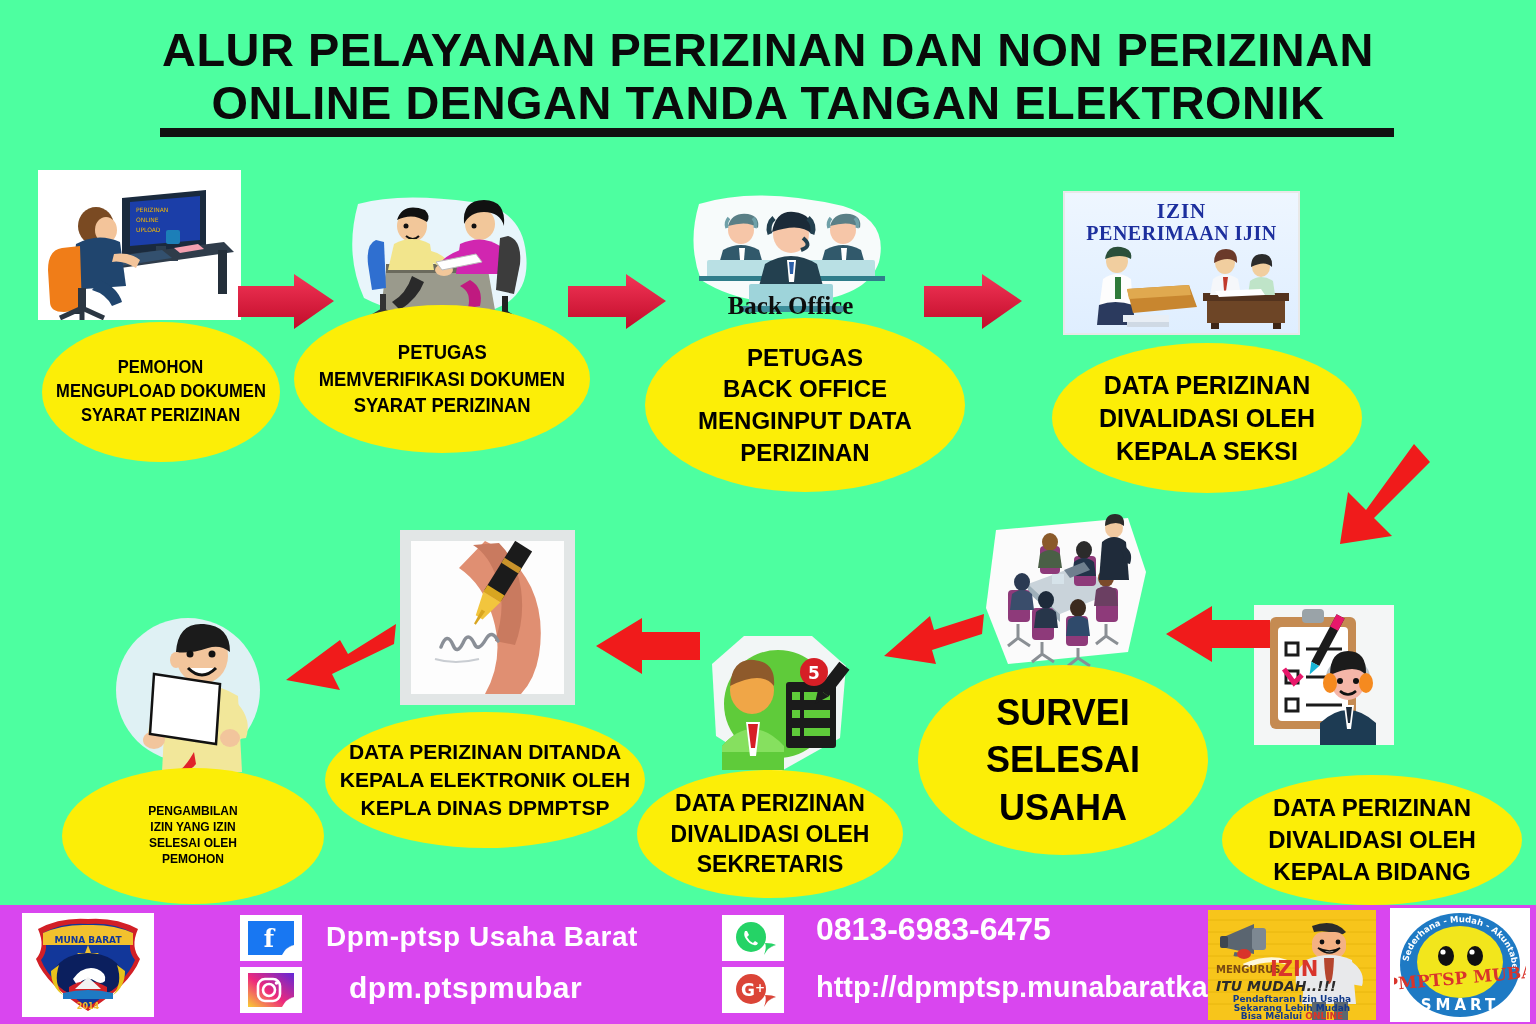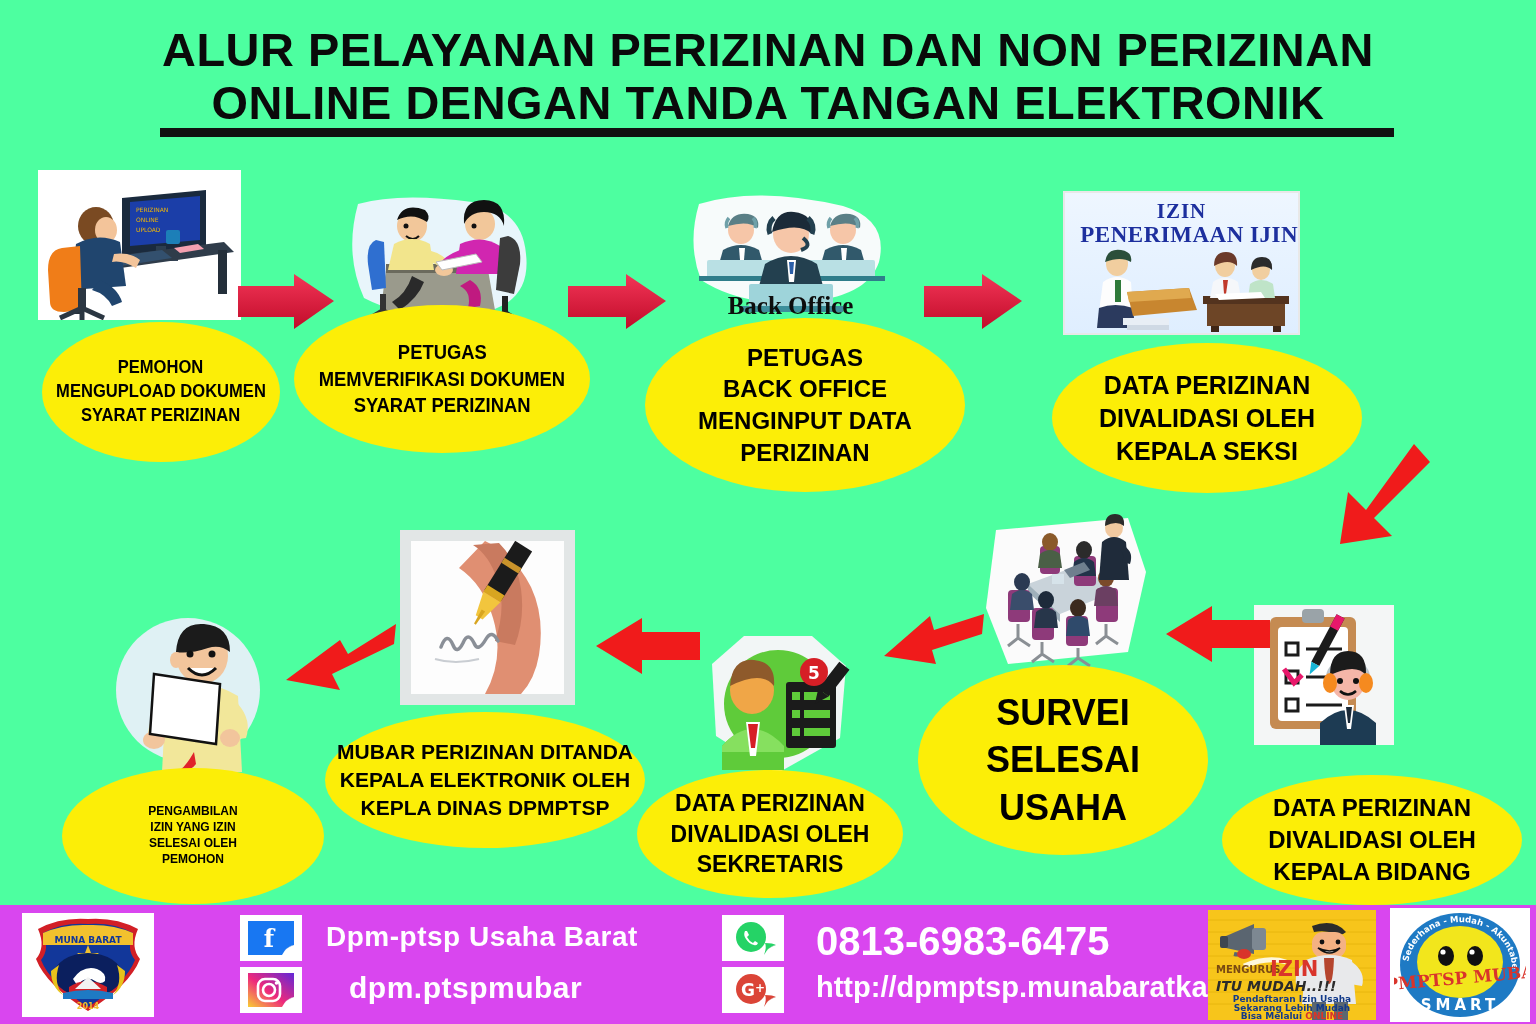--- a/index.html
+++ b/index.html
@@ -227,21 +227,21 @@
             <stop offset="1" stop-color="#C10C2A"></stop>
           </linearGradient>
         </defs>
       <polygon points="2,14 60,14 60,2 100,29 60,57 60,45 2,45" fill="url(#ar3)"></polygon>
     </svg>
   </div>
 
   <div class="pic" style="left:1063px;top:191px;width:233px;height:140px;background:linear-gradient(180deg,#eef6ff,#dfeeff);border:2px solid #e8e8e8;">
     <div style="text-align:center;padding-top:6px;">
       <div style="font-family:'Liberation Serif',serif;font-weight:bold;font-size:21px;color:#1d2f9e;letter-spacing:1px;">IZIN</div>
-      <div style="font-family:'Liberation Serif',serif;font-weight:bold;font-size:23px;color:#1d2f9e;letter-spacing:0.5px;margin-top:-2px;text-align:right;">PENERIMAAN IJIN</div>
+      <div style="font-family:'Liberation Serif',serif;font-weight:bold;font-size:20px;color:#1d2f9e;letter-spacing:0.5px;margin-top:-2px;">PENERIMAAN IJIN</div>
     </div>
     <svg width="233" height="84" viewBox="0 0 233 84" style="display:block;">
 
       <ellipse cx="52" cy="16" rx="11" ry="12" fill="#f1ce9f"></ellipse>
       <path d="M40 14 q2 -14 16 -12 q12 2 10 12 q-10 -6 -26 0z" fill="#2b4f3a"></path>
       <path d="M38 34 q14 -10 28 0 l2 30 -34 0z" fill="#fdfdfd"></path>
       <rect x="50" y="32" width="6" height="22" fill="#2f7a3a"></rect>
       <path d="M34 60 q16 -6 34 0 l2 20 -38 0z" fill="#2b3a5e"></path>
 
       <polygon points="62,44 124,40 132,62 68,68" fill="#c8862f"></polygon>
@@ -499,21 +499,21 @@
     <span>USAHA</span>
   </div>
 
   <div class="ellipse" style="left:637px;top:770px;width:266px;height:128px;font-size:23px;">
     <span>DATA PERIZINAN</span>
     <span>DIVALIDASI OLEH</span>
     <span>SEKRETARIS</span>
   </div>
 
   <div class="ellipse" style="left:325px;top:712px;width:320px;height:136px;font-size:21px;">
-    <span>MUBAR PERIZINAN DITANDA</span>
+    <span>DATA PERIZINAN DITANDA</span>
     <span>KEPALA ELEKTRONIK OLEH</span>
     <span>KEPLA DINAS DPMPTSP</span>
   </div>
 
   <div class="ellipse" style="left:62px;top:768px;width:262px;height:136px;font-size:12px;">
     <span>PENGAMBILAN</span>
     <span>IZIN YANG IZIN</span>
     <span>SELESAI OLEH</span>
     <span>PEMOHON</span>
   </div>
@@ -567,21 +567,21 @@
 
     <div class="soc-icon" style="left:722px;top:10px;">
       <svg width="50" height="38" viewBox="0 0 50 38">
         <path d="M2 2 h46 v24 q-8 2 -12 10 h-34z" fill="#fff"></path>
         <circle cx="23" cy="18" r="15" fill="#25D366"></circle>
         <path d="M37 24 q8 0 11 2 q-8 2 -12 10 q3 -8 1 -12z" fill="#25D366"></path>
         <path d="M48 26 q-8 2 -12 10 q6 -10 12 -10z" fill="#cfd4d8"></path>
         <path d="M17 12 q-2 4 1 8 q3 5 8 6 q3 1 4 -2 l-3 -2 -2 2 q-4 -2 -6 -6 l2 -2 -2 -4z" fill="#fff"></path>
       </svg>
     </div>
-    <div class="soc-text" style="left:816px;top:14px;font-size:40px;">0813-6983-6475</div>
+    <div class="soc-text" style="left:816px;top:6px;font-size:32px;">0813-6983-6475</div>
 
     <div class="soc-icon" style="left:722px;top:62px;">
       <svg width="50" height="38" viewBox="0 0 50 38">
         <path d="M2 2 h46 v24 q-8 2 -12 10 h-34z" fill="#fff"></path>
         <circle cx="23" cy="18" r="15" fill="#DB4437"></circle>
         <path d="M37 24 q8 0 11 2 q-8 2 -12 10 q3 -8 1 -12z" fill="#DB4437"></path>
         <path d="M48 26 q-8 2 -12 10 q6 -10 12 -10z" fill="#cfd4d8"></path>
         <text x="20" y="25" text-anchor="middle" font-size="17" font-weight="bold" fill="#fff" font-family="DejaVu Sans, sans-serif">G</text>
         <text x="32" y="21" text-anchor="middle" font-size="12" font-weight="bold" fill="#fff" font-family="DejaVu Sans, sans-serif">+</text>
       </svg>

